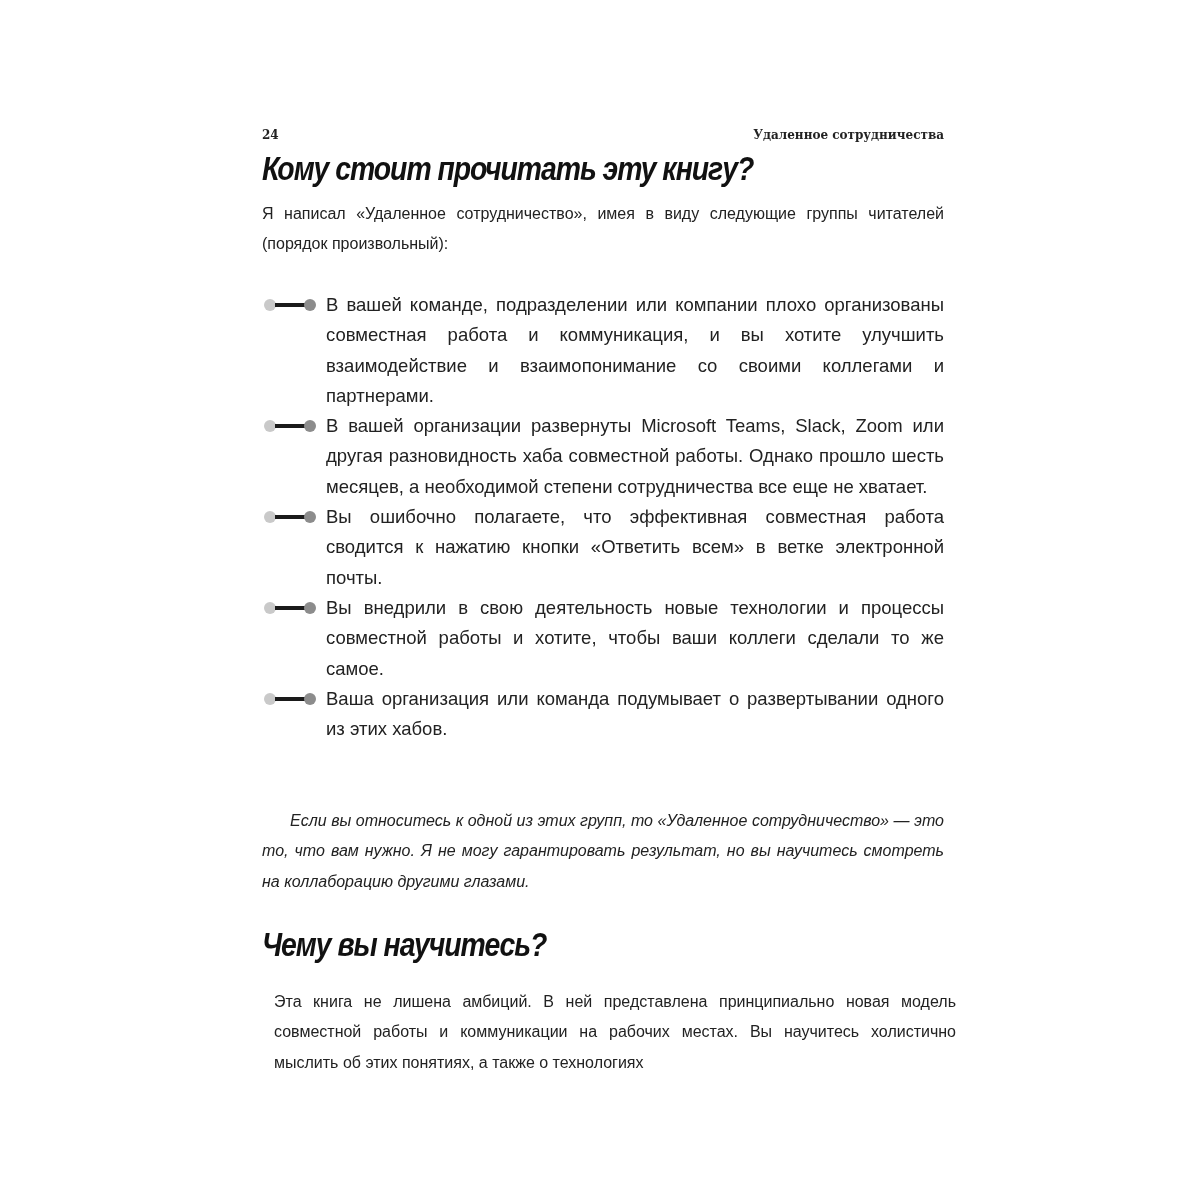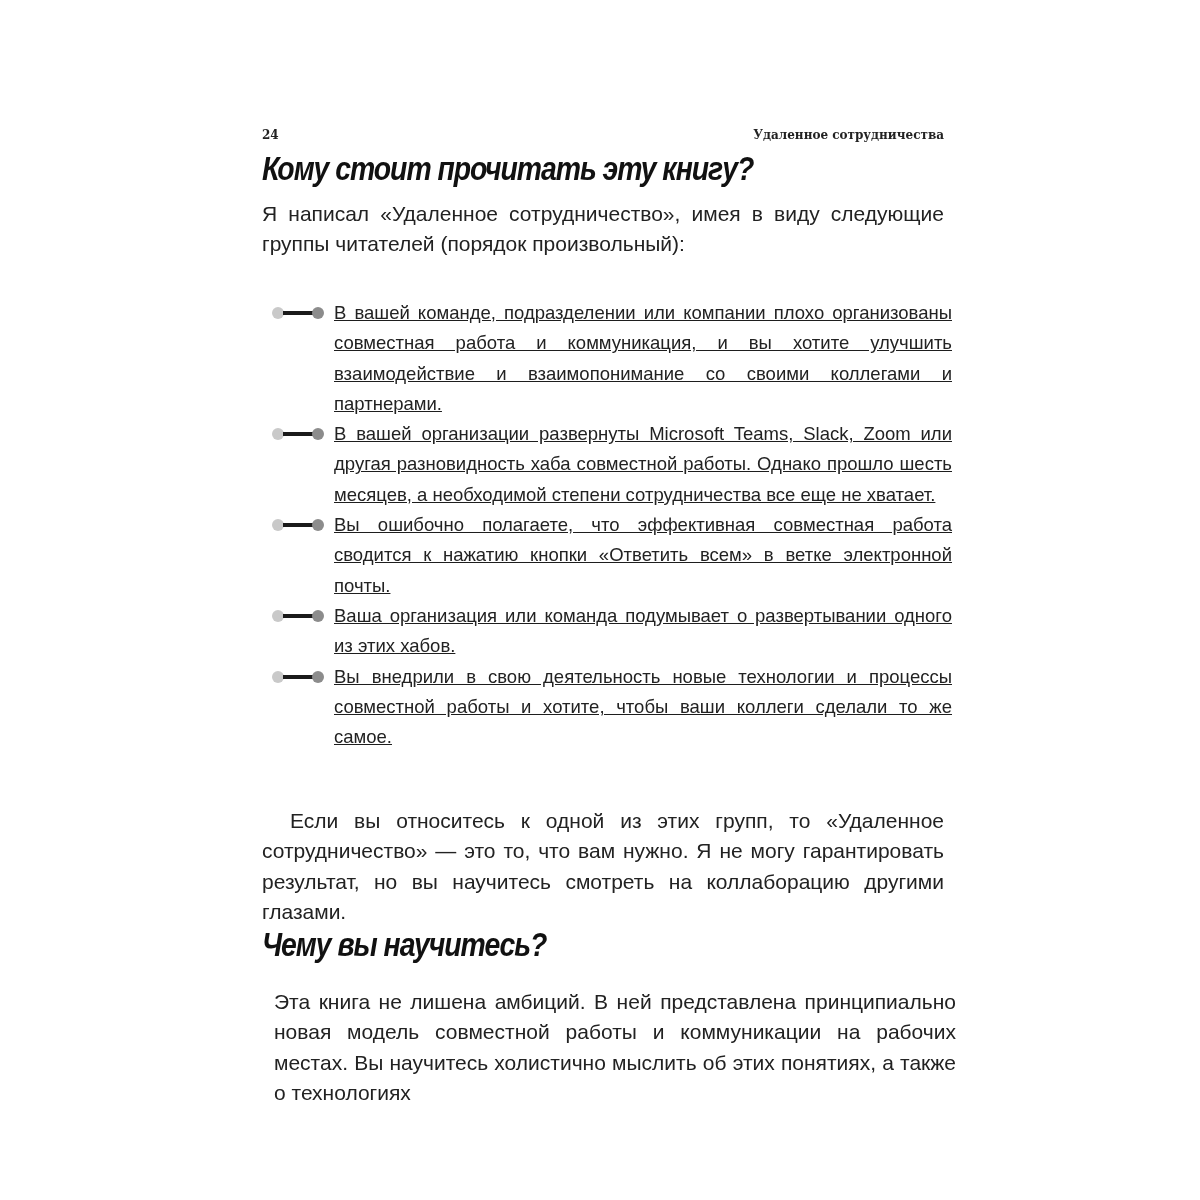--- a/index.html
+++ b/index.html
@@ -6,23 +6,23 @@
   body { width: 1200px; height: 1200px; position: relative; overflow: hidden; color: #1e1e1e; }
   .page { position: absolute; left: 262px; top: 0; width: 682px; }
   .running-head { position: absolute; top: 88px; left: 0; width: 682px; height: 26px;
     font-family: "DejaVu Serif", serif; font-size: 12px; font-weight: bold; color: #222; margin-top: 40px; }
   .running-head .num { position: absolute; left: 0; top: 0; }
   .running-head .title { position: absolute; right: 0; top: 0; }
   h2 { margin: 0; position: absolute; left: 0; font-family: "Liberation Sans", sans-serif;
     font-style: italic; font-weight: bold; font-size: 33px; letter-spacing: -1.2px; color: #111;
     transform: scaleX(0.86); transform-origin: left center; white-space: nowrap; }
   .text { position: absolute; left: 0; width: 682px; font-family: "Liberation Sans", sans-serif;
-    font-size: 21px; line-height: 30.3px; color: #222; text-align: justify; }
-  .text.indent { text-indent: 28px; }
-  .bullets { position: absolute; left: 0; top: 290px; width: 682px; margin: 8px; padding: 0; list-style: none; text-decoration: underline; }
+    font-size: 16px; line-height: 30.3px; color: #222; text-align: justify; }
+  .text.indent { text-indent: 28px; font-style: italic; }
+  .bullets { position: absolute; left: 0; top: 290px; width: 682px; margin: 0; padding: 0; list-style: none; }
   .bullets li { position: relative; padding-left: 64px; font-family: "Liberation Sans", sans-serif;
     font-size: 18.5px; line-height: 30.3px; color: #222; text-align: justify; }
   .bullet-icon { position: absolute; left: 2px; top: 8px; width: 52px; height: 14px; }
   .bullet-icon .l { position: absolute; left: 0; top: 1px; width: 12px; height: 12px; border-radius: 50%; background: #c9c9c9; }
   .bullet-icon .bar { position: absolute; left: 11px; top: 5px; width: 30px; height: 4px; background: #1a1a1a; }
   .bullet-icon .r { position: absolute; left: 40px; top: 1px; width: 12px; height: 12px; border-radius: 50%; background: #8c8c8c; }
 </style>
 </head>
 <body>
 
@@ -60,29 +60,29 @@
           <span class="r"></span>
         </span>
       <span>Вы ошибочно полагаете, что эффективная совместная работа сводится к нажатию кнопки «Ответить всем» в ветке электронной почты.</span>
     </li>
     <li>
       <span class="bullet-icon">
           <span class="l"></span>
           <span class="bar"></span>
           <span class="r"></span>
         </span>
-      <span>Ваша организация или команда подумывает о развертывании одного из этих хабов.</span>
+      <span>Вы внедрили в свою деятельность новые технологии и процессы совместной работы и хотите, чтобы ваши коллеги сделали то же самое.</span>
     </li>
     <li>
       <span class="bullet-icon">
           <span class="l"></span>
           <span class="bar"></span>
           <span class="r"></span>
         </span>
-      <span>Вы внедрили в свою деятельность новые технологии и процессы совместной работы и хотите, чтобы ваши коллеги сделали то же самое.</span>
+      <span>Ваша организация или команда подумывает о развертывании одного из этих хабов.</span>
     </li>
   </ul>
 
   <p class="text indent" style="top:806px; margin:0;">Если вы относитесь к одной из этих групп, то «Удаленное сотрудничество» — это то, что вам нужно. Я не могу гарантировать результат, но вы научитесь смотреть на коллаборацию другими глазами.</p>
 
   <h2 style="top:926px;">Чему вы научитесь?</h2>
 
   <p class="text" style="top:975px; margin:12px;">Эта книга не лишена амбиций. В ней представлена принципиально новая модель совместной работы и коммуникации на рабочих местах. Вы научитесь холистично мыслить об этих понятиях, а также о технологиях</p>
 </div>
 

